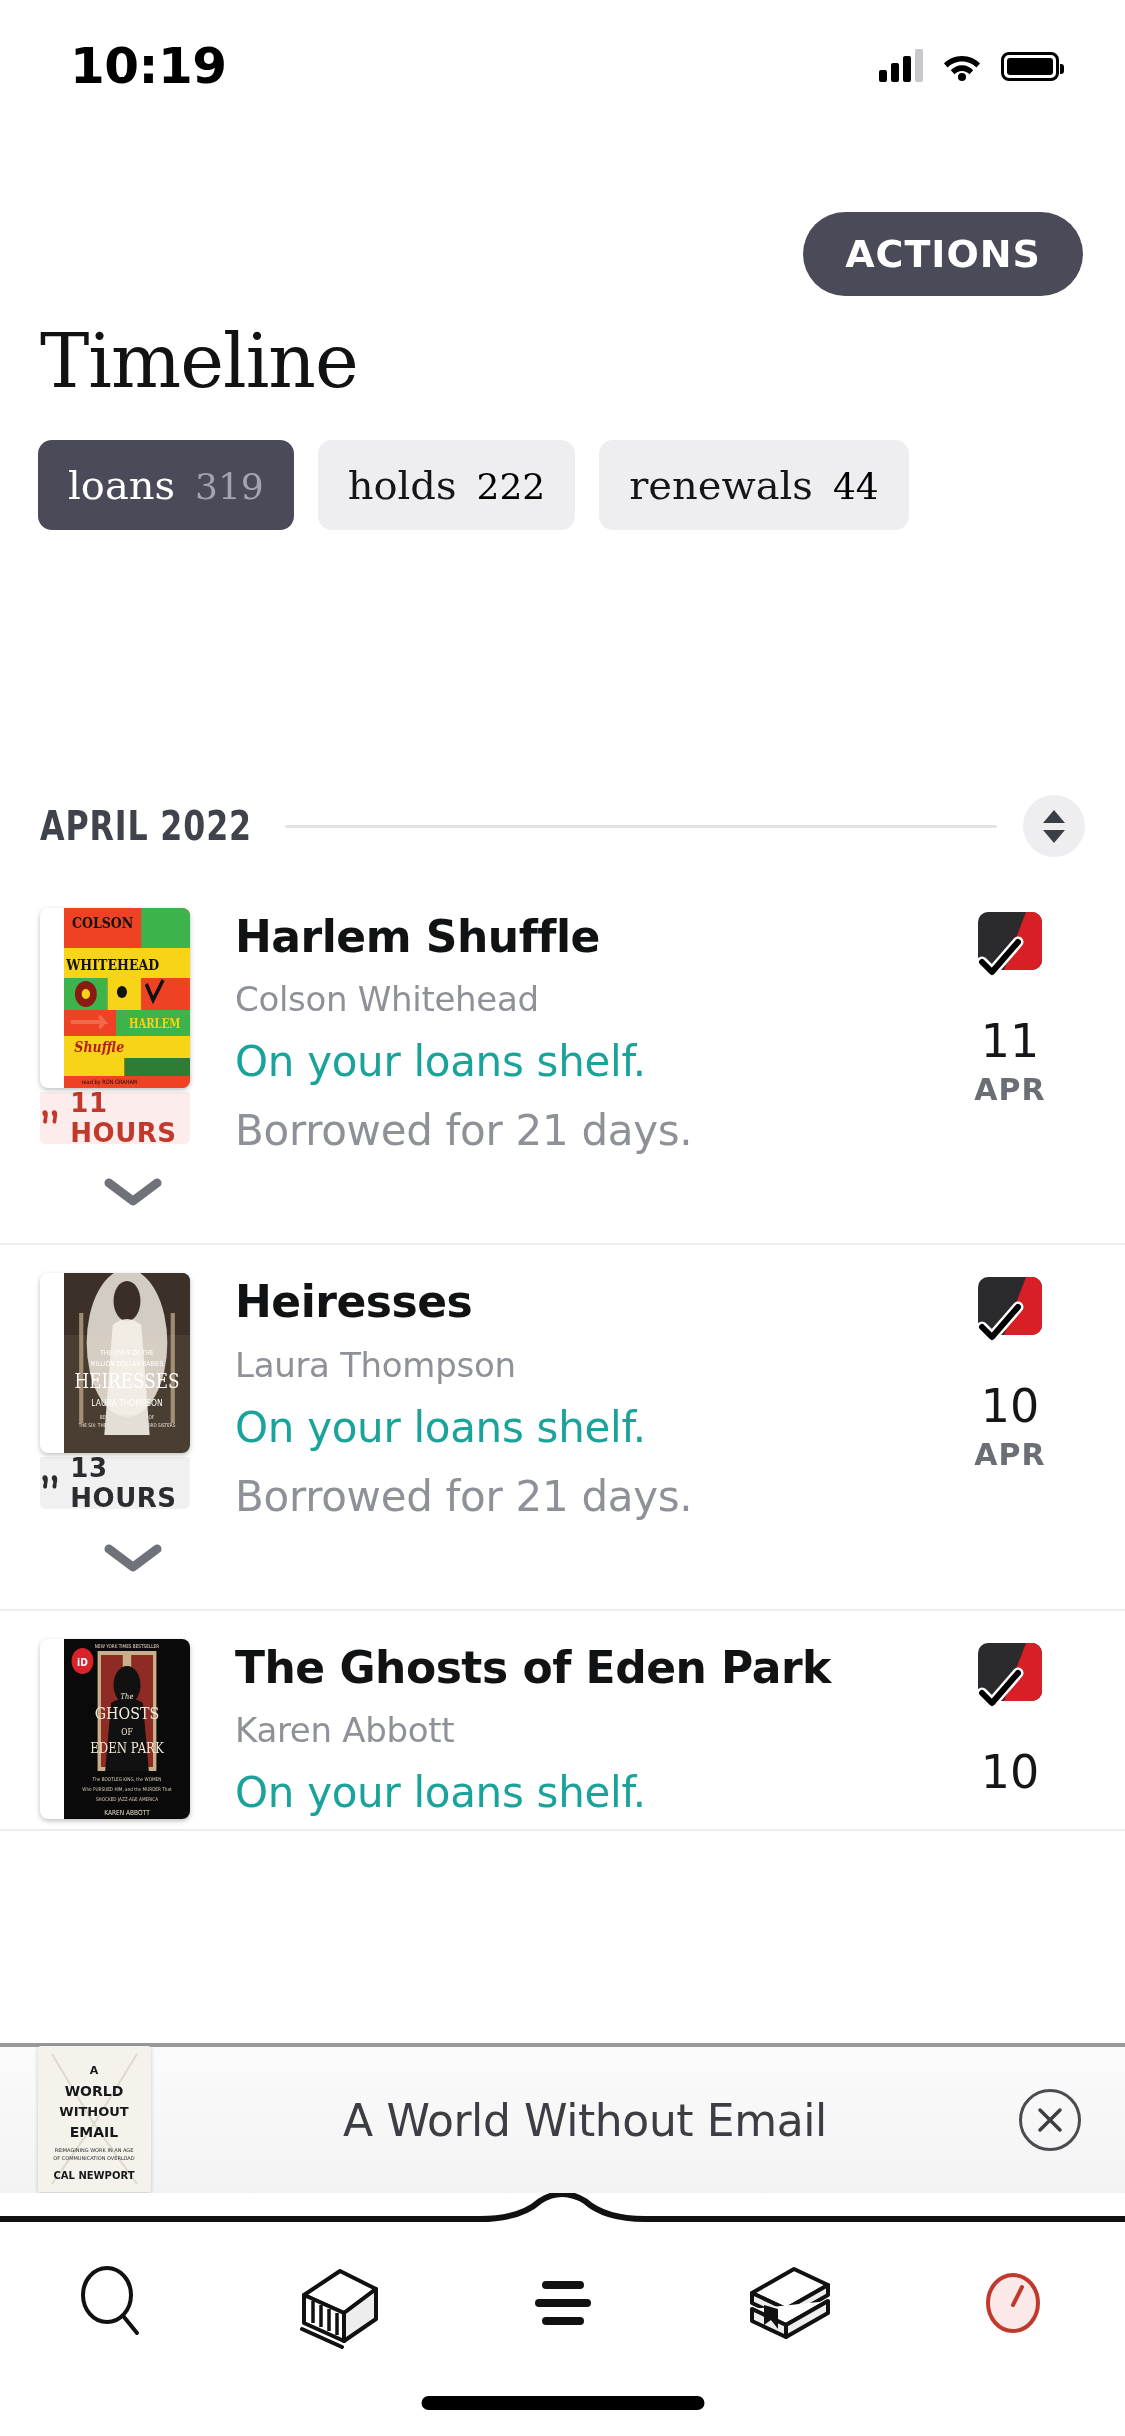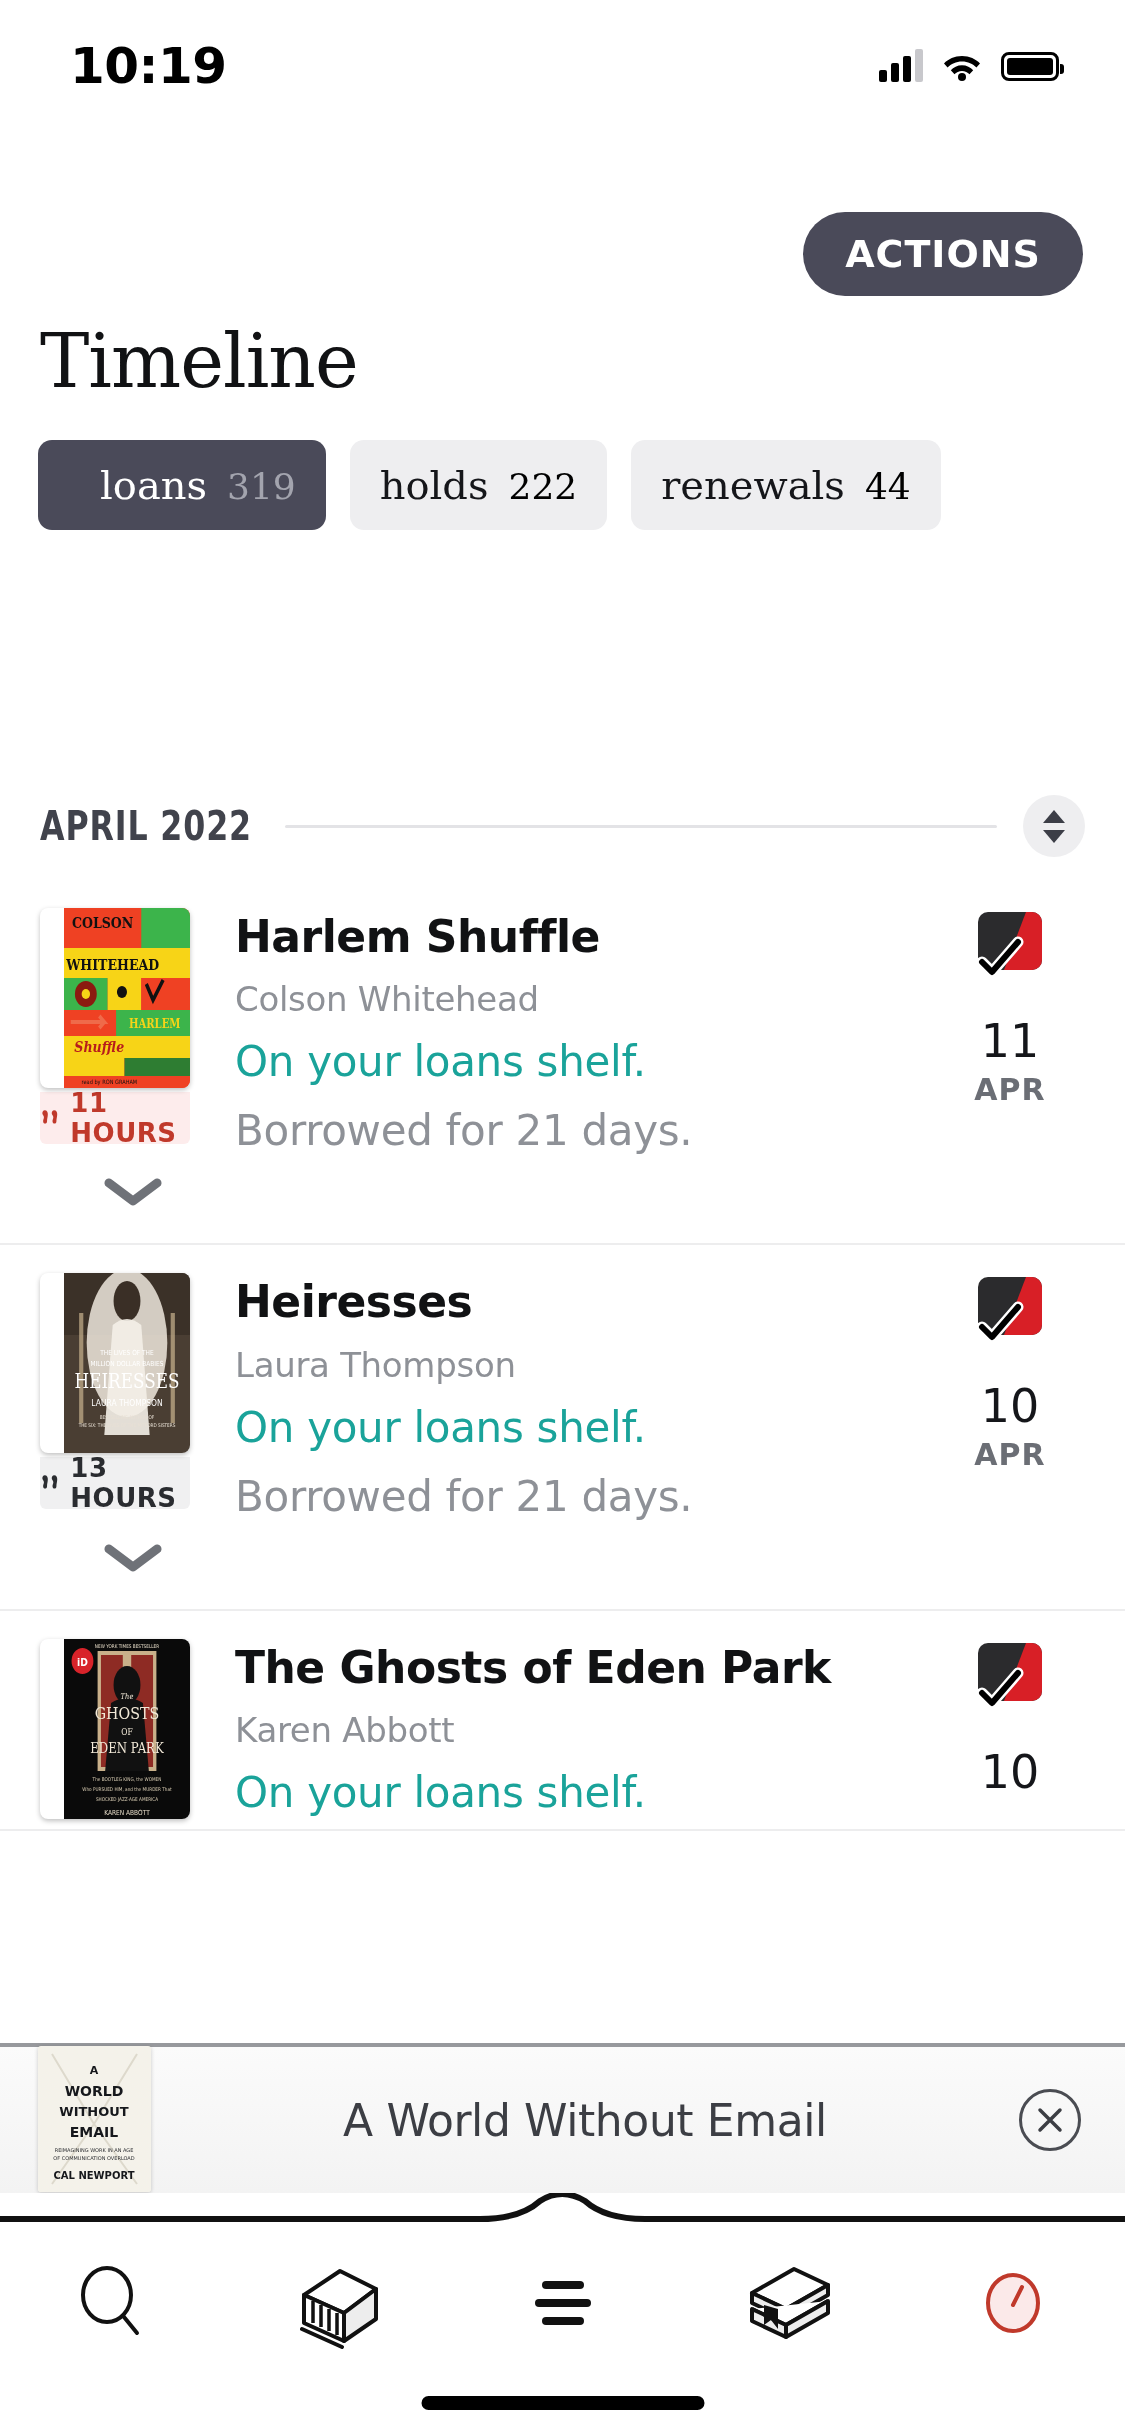--- a/index.html
+++ b/index.html
@@ -128,21 +128,21 @@
     font-size: 40px;
     color: #15161a;
     font-family: "DejaVu Serif", serif;
   }
   .chip .chip-count {
     font-size: 36px;
     color: #000000;
     font-family: "DejaVu Serif", serif;
   }
   .chip.active { background: #4a4a59; }
-  .chip.active .chip-label { color: #ffffff; margin-left: 32px; }
+  .chip.active .chip-label { color: #ffffff; }
   .chip.active .chip-count { color: #a3a4ae; }
 
   
   .section-head {
     position: absolute;
     top: 795px; left: 40px;
     width: 1045px;
     display: flex;
     align-items: center;
     gap: 26px;

